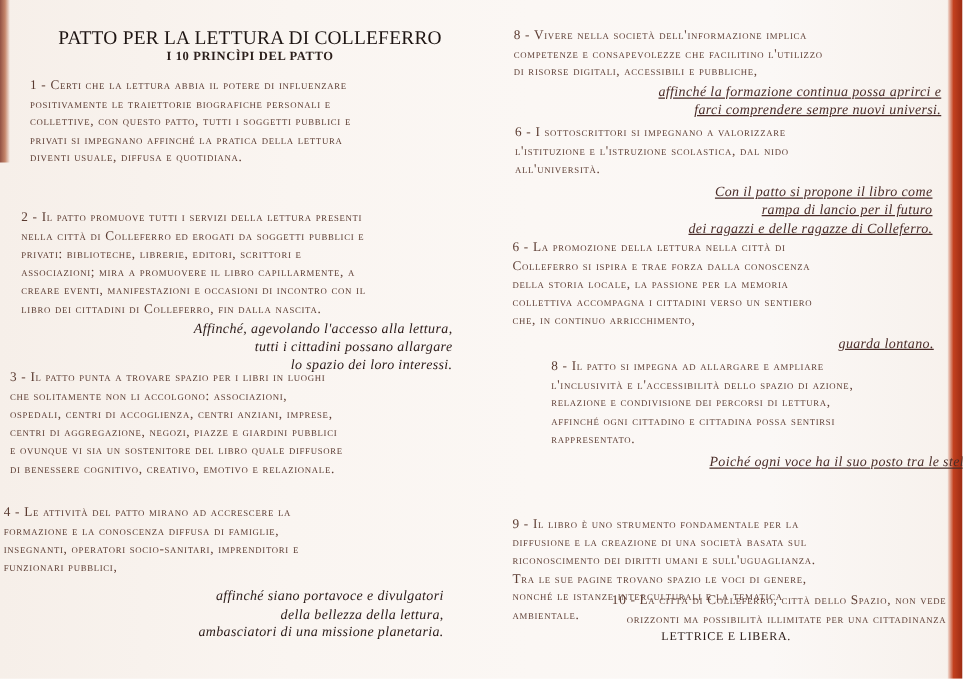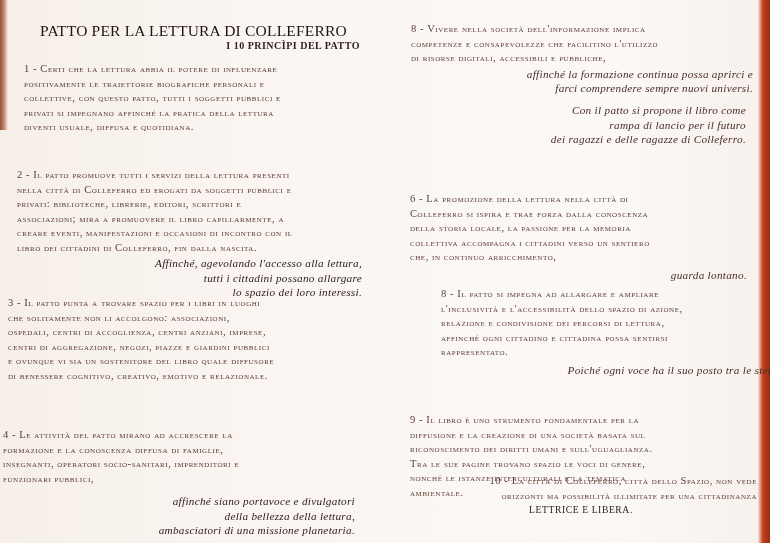--- a/index.html
+++ b/index.html
@@ -16,39 +16,39 @@
     }
     .edge-right {
       position:absolute; right:0; top:0; width:12px; height:543px;
       background: linear-gradient(90deg, #f3e6de 0%, #c2411f 40%, #9b2a12 100%);
     }
     .col { position:absolute; top:0; }
     .col-left { left:0; width:385px; }
     .col-right { left:385px; width:372px; }
 
     .title {
-      position:absolute; left:40px; top:22px; width:320px; 
+      position:absolute; left:40px; top:22px; width:320px; text-align:center;
       font-family:"Liberation Serif", serif; font-size:15.5px; letter-spacing:.2px;
       color:#1d1412; white-space:nowrap;
     }
     .subtitle {
-      position:absolute; left:40px; top:40px; width:320px; text-align:right;
+      position:absolute; left:40px; top:40px; width:320px; text-align:center;
       font-size:10px; font-weight:bold; letter-spacing:.5px; color:#2a1d1a;
     }
     .principle { position:absolute; }
     .principle .body {
       font-variant: small-caps; font-size:10.6px; line-height:14.5px;
       letter-spacing:.55px; color:#5a3a30; white-space:pre-line;
     }
     .principle .quote {
       font-style:italic; font-size:11.2px; line-height:14.5px; text-align:right;
       color:#2a1a18; letter-spacing:.3px; white-space:pre-line; margin-top:1px;
     }
     .right .body { color:#5e3e34; }
-    .right .quote { color:#4a2c28; }
+    .right .quote { color:#4a2c28;text-decoration:underline; }
     .p10 .body { text-align:right; }
     .p10 .closing {
       text-align:center; font-weight:normal; font-size:9.6px; letter-spacing:.6px;
       color:#2a1a16; margin-top:1px;
     }
   </style>
 </head>
 <body>
 
 <div class="edge-left"></div>
@@ -80,41 +80,44 @@
 
   <div class="principle" style="left:8px; top:296px; width:350px;">
     <div class="body">3 - Il patto punta a trovare spazio per i libri in luoghi
 che solitamente non li accolgono: associazioni,
 ospedali, centri di accoglienza, centri anziani, imprese,
 centri di aggregazione, negozi, piazze e giardini pubblici
 e ovunque vi sia un sostenitore del libro quale diffusore
 di benessere cognitivo, creativo, emotivo e relazionale.</div>
   </div>
 
-  <div class="principle" style="left:3px; top:428px; width:352px;">
+  <div class="principle" style="left:3px; top:404px; width:352px;">
     <div class="body">4 - Le attività del patto mirano ad accrescere la
 formazione e la conoscenza diffusa di famiglie,
 insegnanti, operatori socio-sanitari, imprenditori e
 funzionari pubblici,</div>
     <div class="quote" style="margin-top:8px;">affinché siano portavoce e divulgatori
 della bellezza della lettura,
 ambasciatori di una missione planetaria.</div>
   </div>
 </div>
 
 <div class="col col-right right">
   <div class="principle" style="left:26px; top:22px; width:342px;">
     <div class="body">8 - Vivere nella società dell'informazione implica
 competenze e consapevolezze che facilitino l'utilizzo
 di risorse digitali, accessibili e pubbliche,</div>
     <div class="quote">affinché la formazione continua possa aprirci e
 farci comprendere sempre nuovi universi.</div>
   </div>
 
   <div class="principle" style="left:27px; top:100px; width:334px;">
+    <div class="body">6 - I sottoscrittori si impegnano a valorizzare
+l'istituzione e l'istruzione scolastica, dal nido
+all'università.</div>
     <div class="quote" style="margin-top:3px;">Con il patto si propone il libro come
 rampa di lancio per il futuro
 dei ragazzi e delle ragazze di Colleferro.</div>
   </div>
 
   <div class="principle" style="left:25px; top:192px; width:337px;">
     <div class="body">6 - La promozione della lettura nella città di
 Colleferro si ispira e trae forza dalla conoscenza
 della storia locale, la passione per la memoria
 collettiva accompagna i cittadini verso un sentiero

